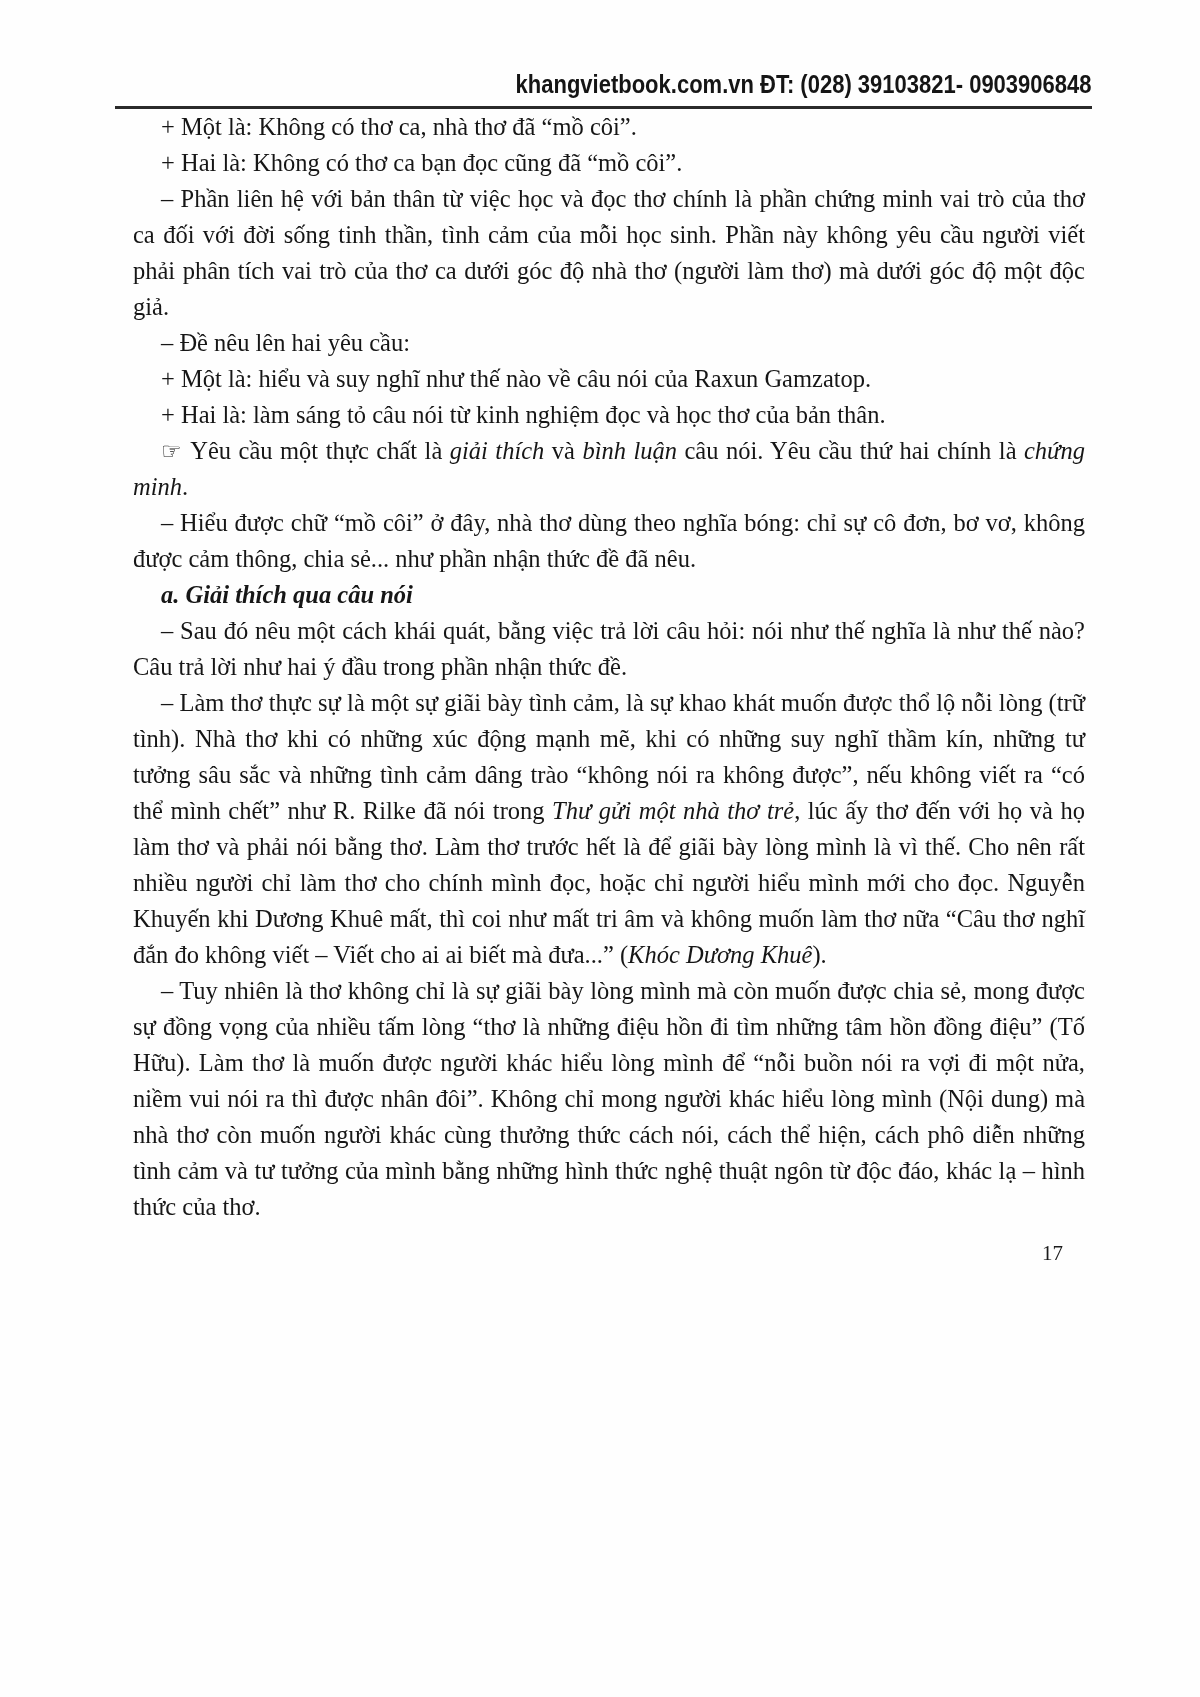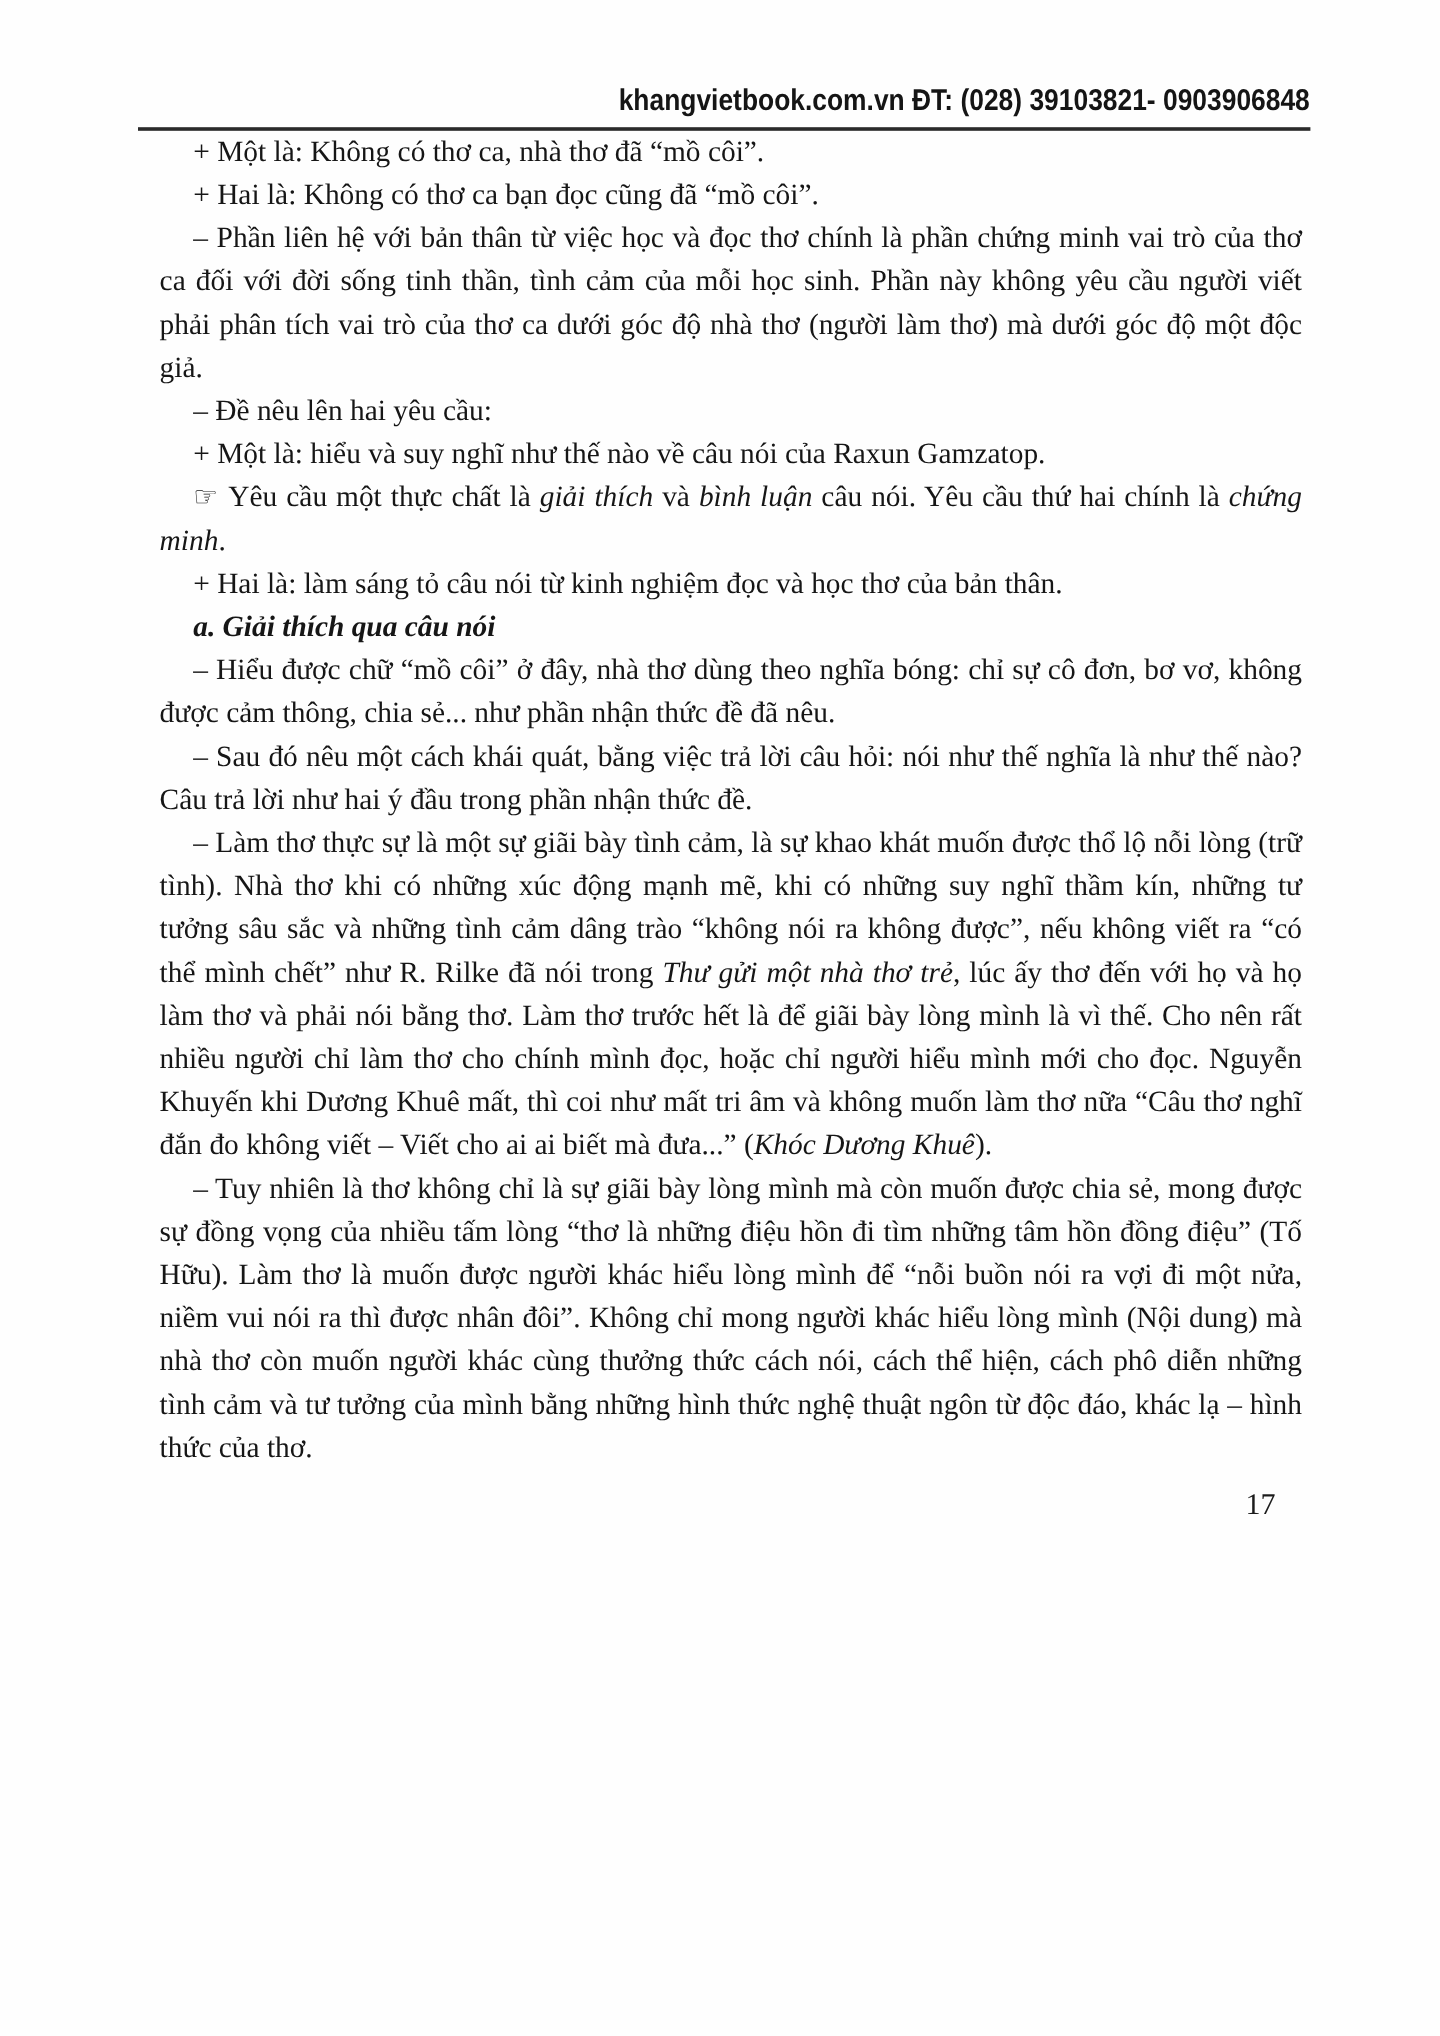--- a/index.html
+++ b/index.html
@@ -49,42 +49,42 @@
   p.subheading { font-weight: bold; font-style: italic; }
   span.it { font-style: italic; }
   span.hand { font-family: "DejaVu Sans", sans-serif; font-size: 23px; }
   .footer {
     margin-left: 133px;
     width: 952px;
     margin-top: 16px;
     text-align: right;
     padding-right: 22px;
     box-sizing: border-box;
-    font-size: 25px;
+    font-size: 21px;
     color: #1b1b1b;
   }
 </style>
 </head>
 <body>
 
 <div class="page">
   <div class="header">
     <span class="header-text">khangvietbook.com.vn  ĐT: (028) 39103821- 0903906848</span>
   </div>
   <div class="rule"></div>
   <div class="body">
       <p class="para normal"><span>+ Một là: Không có thơ ca, nhà thơ đã “mồ côi”.</span></p>
       <p class="para normal"><span>+ Hai là: Không có thơ ca bạn đọc cũng đã “mồ côi”.</span></p>
       <p class="para normal"><span>– Phần liên hệ với bản thân từ việc học và đọc thơ chính là phần chứng minh vai trò của thơ ca đối với đời sống tinh thần, tình cảm của mỗi học sinh. Phần này không yêu cầu người viết phải phân tích vai trò của thơ ca dưới góc độ nhà thơ (người làm thơ) mà dưới góc độ một độc giả.</span></p>
       <p class="para normal"><span>– Đề nêu lên hai yêu cầu:</span></p>
       <p class="para normal"><span>+ Một là: hiểu và suy nghĩ như thế nào về câu nói của Raxun Gamzatop.</span></p>
+      <p class="para normal"><span>+ Hai là: làm sáng tỏ câu nói từ kinh nghiệm đọc và học thơ của bản thân.</span></p>
       <p class="para normal"><span class="hand">☞ </span><span>Yêu cầu một thực chất là </span><span class="it">giải thích</span><span> và </span><span class="it">bình luận</span><span> câu nói. Yêu cầu thứ hai chính là </span><span class="it">chứng minh</span><span>.</span></p>
-      <p class="para normal"><span>+ Hai là: làm sáng tỏ câu nói từ kinh nghiệm đọc và học thơ của bản thân.</span></p>
+      <p class="para normal"><span>– Hiểu được chữ “mồ côi” ở đây, nhà thơ dùng theo nghĩa bóng: chỉ sự cô đơn, bơ vơ, không được cảm thông, chia sẻ... như phần nhận thức đề đã nêu.</span></p>
       <p class="para subheading"><span>a. Giải thích qua câu nói</span></p>
-      <p class="para normal"><span>– Hiểu được chữ “mồ côi” ở đây, nhà thơ dùng theo nghĩa bóng: chỉ sự cô đơn, bơ vơ, không được cảm thông, chia sẻ... như phần nhận thức đề đã nêu.</span></p>
       <p class="para normal"><span>– Sau đó nêu một cách khái quát, bằng việc trả lời câu hỏi: nói như thế nghĩa là như thế nào? Câu trả lời như hai ý đầu trong phần nhận thức đề.</span></p>
       <p class="para normal"><span>– Làm thơ thực sự là một sự giãi bày tình cảm, là sự khao khát muốn được thổ lộ nỗi lòng (trữ tình). Nhà thơ khi có những xúc động mạnh mẽ, khi có những suy nghĩ thầm kín, những tư tưởng sâu sắc và những tình cảm dâng trào “không nói ra không được”, nếu không viết ra “có thể mình chết” như R. Rilke đã nói trong </span><span class="it">Thư gửi một nhà thơ trẻ</span><span>, lúc ấy thơ đến với họ và họ làm thơ và phải nói bằng thơ. Làm thơ trước hết là để giãi bày lòng mình là vì thế. Cho nên rất nhiều người chỉ làm thơ cho chính mình đọc, hoặc chỉ người hiểu mình mới cho đọc. Nguyễn Khuyến khi Dương Khuê mất, thì coi như mất tri âm và không muốn làm thơ nữa “Câu thơ nghĩ đắn đo không viết – Viết cho ai ai biết mà đưa...” (</span><span class="it">Khóc Dương Khuê</span><span>).</span></p>
       <p class="para normal"><span>– Tuy nhiên là thơ không chỉ là sự giãi bày lòng mình mà còn muốn được chia sẻ, mong được sự đồng vọng của nhiều tấm lòng “thơ là những điệu hồn đi tìm những tâm hồn đồng điệu” (Tố Hữu). Làm thơ là muốn được người khác hiểu lòng mình để “nỗi buồn nói ra vợi đi một nửa, niềm vui nói ra thì được nhân đôi”. Không chỉ mong người khác hiểu lòng mình (Nội dung) mà nhà thơ còn muốn người khác cùng thưởng thức cách nói, cách thể hiện, cách phô diễn những tình cảm và tư tưởng của mình bằng những hình thức nghệ thuật ngôn từ độc đáo, khác lạ – hình thức của thơ.</span></p>
     </div>
   <div class="footer">
     <span>17</span>
   </div>
 </div>
 
 </body></html>

